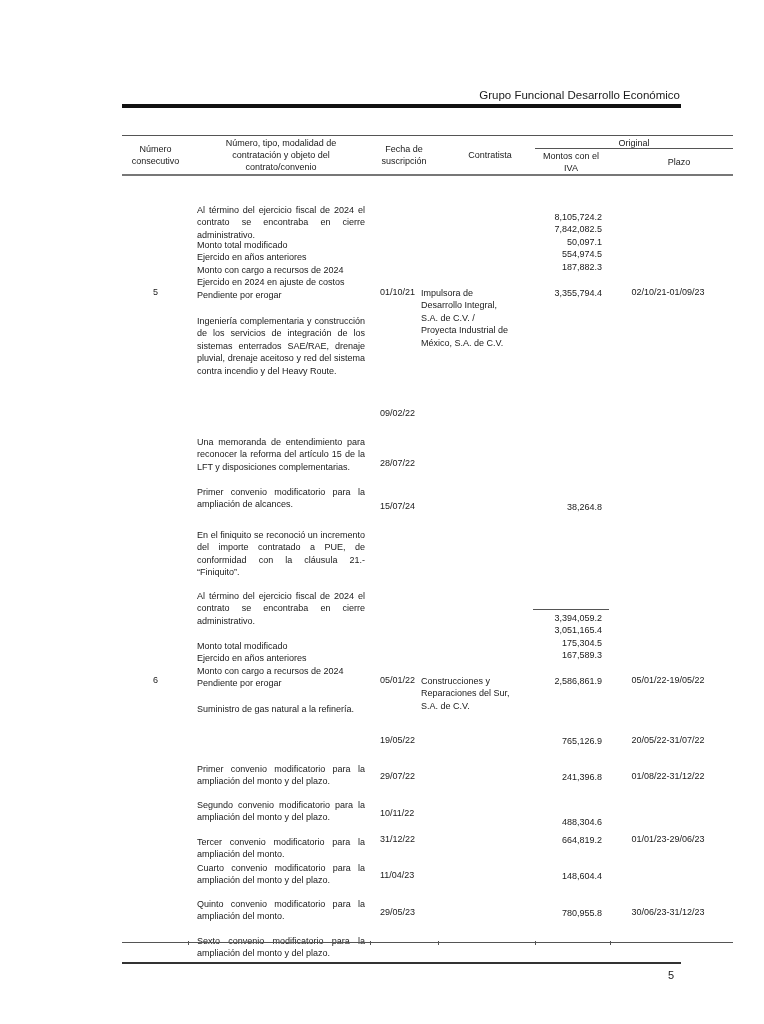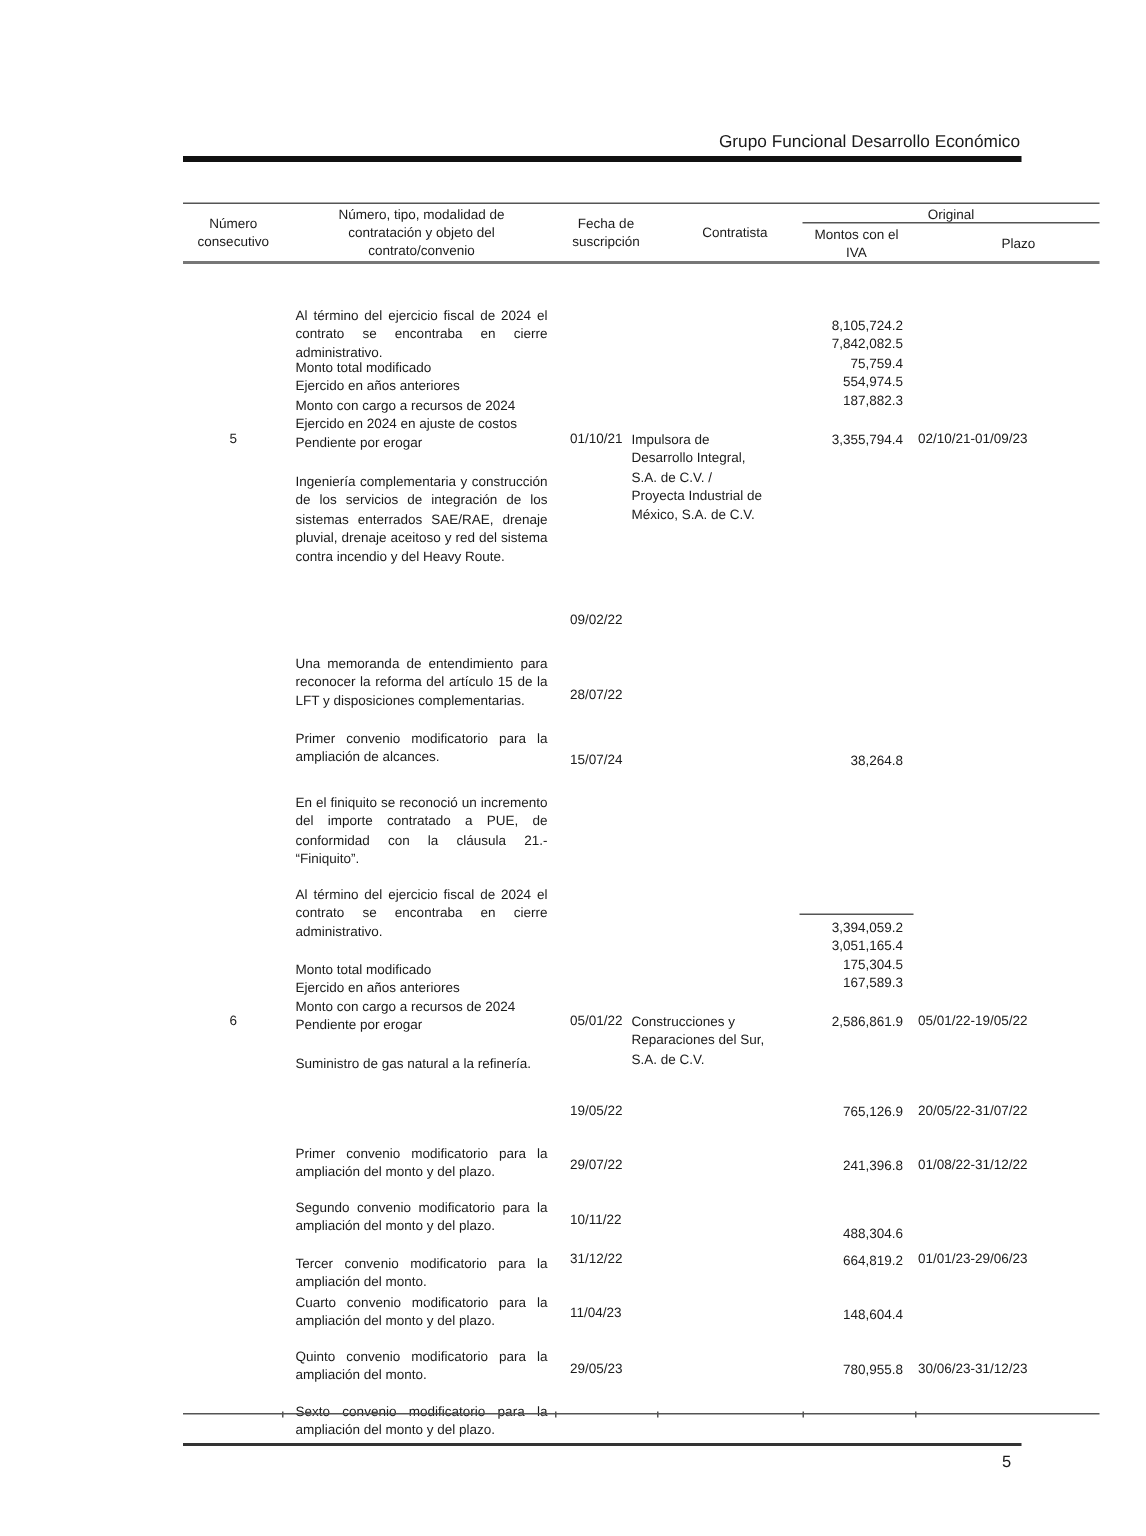--- a/index.html
+++ b/index.html
@@ -8,21 +8,21 @@
   .hdr-title{left:420px;top:89px;width:260px;text-align:right;font-size:11.5px;}
   .hdr-rule{left:122px;top:104px;width:559px;height:4px;background:#111;}
   .tline{left:122px;width:611px;height:1px;background:#555;}
   .th{text-align:center;line-height:12px;font-size:9px;}
   .c-num{left:128px;width:55px;text-align:center;}
   .c-desc{left:197px;width:168px;text-align:justify;line-height:12.4px;margin-top:28px;}
   .c-desc.r{text-align:left;}
   .c-date{left:380px;width:50px;}
   .c-contr{left:421px;width:90px;text-align:left;line-height:12.4px;}
   .c-amt{left:530px;width:72px;text-align:right;line-height:12.4px;}
-  .c-plazo{left:612px;width:112px;text-align:left;}
+  .c-plazo{left:612px;width:112px;text-align:center;}
   .sumline{left:533px;top:609px;width:76px;height:1px;background:#555;}
   .footrule{left:122px;top:962px;width:559px;height:2px;background:#333;}
   .pagenum{left:668px;top:969px;font-size:11px;}
   .tick{width:1px;height:4px;background:#555;top:941px;}
 </style>
 </head>
 <body>
 
 <div class="abs hdr-title">Grupo Funcional Desarrollo Económico</div>
 <div class="abs hdr-rule"></div>
@@ -55,21 +55,21 @@
 <div class="abs c-desc r" style="top:211px">
   <div>Monto total modificado</div>
   <div>Ejercido en años anteriores</div>
   <div>Monto con cargo a recursos de 2024</div>
   <div>Ejercido en 2024 en ajuste de costos</div>
   <div>Pendiente por erogar</div>
 </div>
 <div class="abs c-amt" style="top:211px">
   <div>8,105,724.2</div>
   <div>7,842,082.5</div>
-  <div>75,759.4</div>
+  <div>50,097.1</div>
   <div>554,974.5</div>
   <div>187,882.3</div>
 </div>
 
 <div class="abs c-num" style="top:287px">5</div>
 <div class="abs c-desc" style="top:287px">
   <div>Ingeniería complementaria y construcción de los servicios de integración de los sistemas enterrados SAE/RAE, drenaje pluvial, drenaje aceitoso y red del sistema contra incendio y del Heavy Route.</div>
 </div>
 <div class="abs c-date" style="top:287px">01/10/21</div>
 <div class="abs c-contr" style="top:287px">Impulsora de Desarrollo Integral, S.A. de C.V. / Proyecta Industrial de México, S.A. de C.V.</div>

